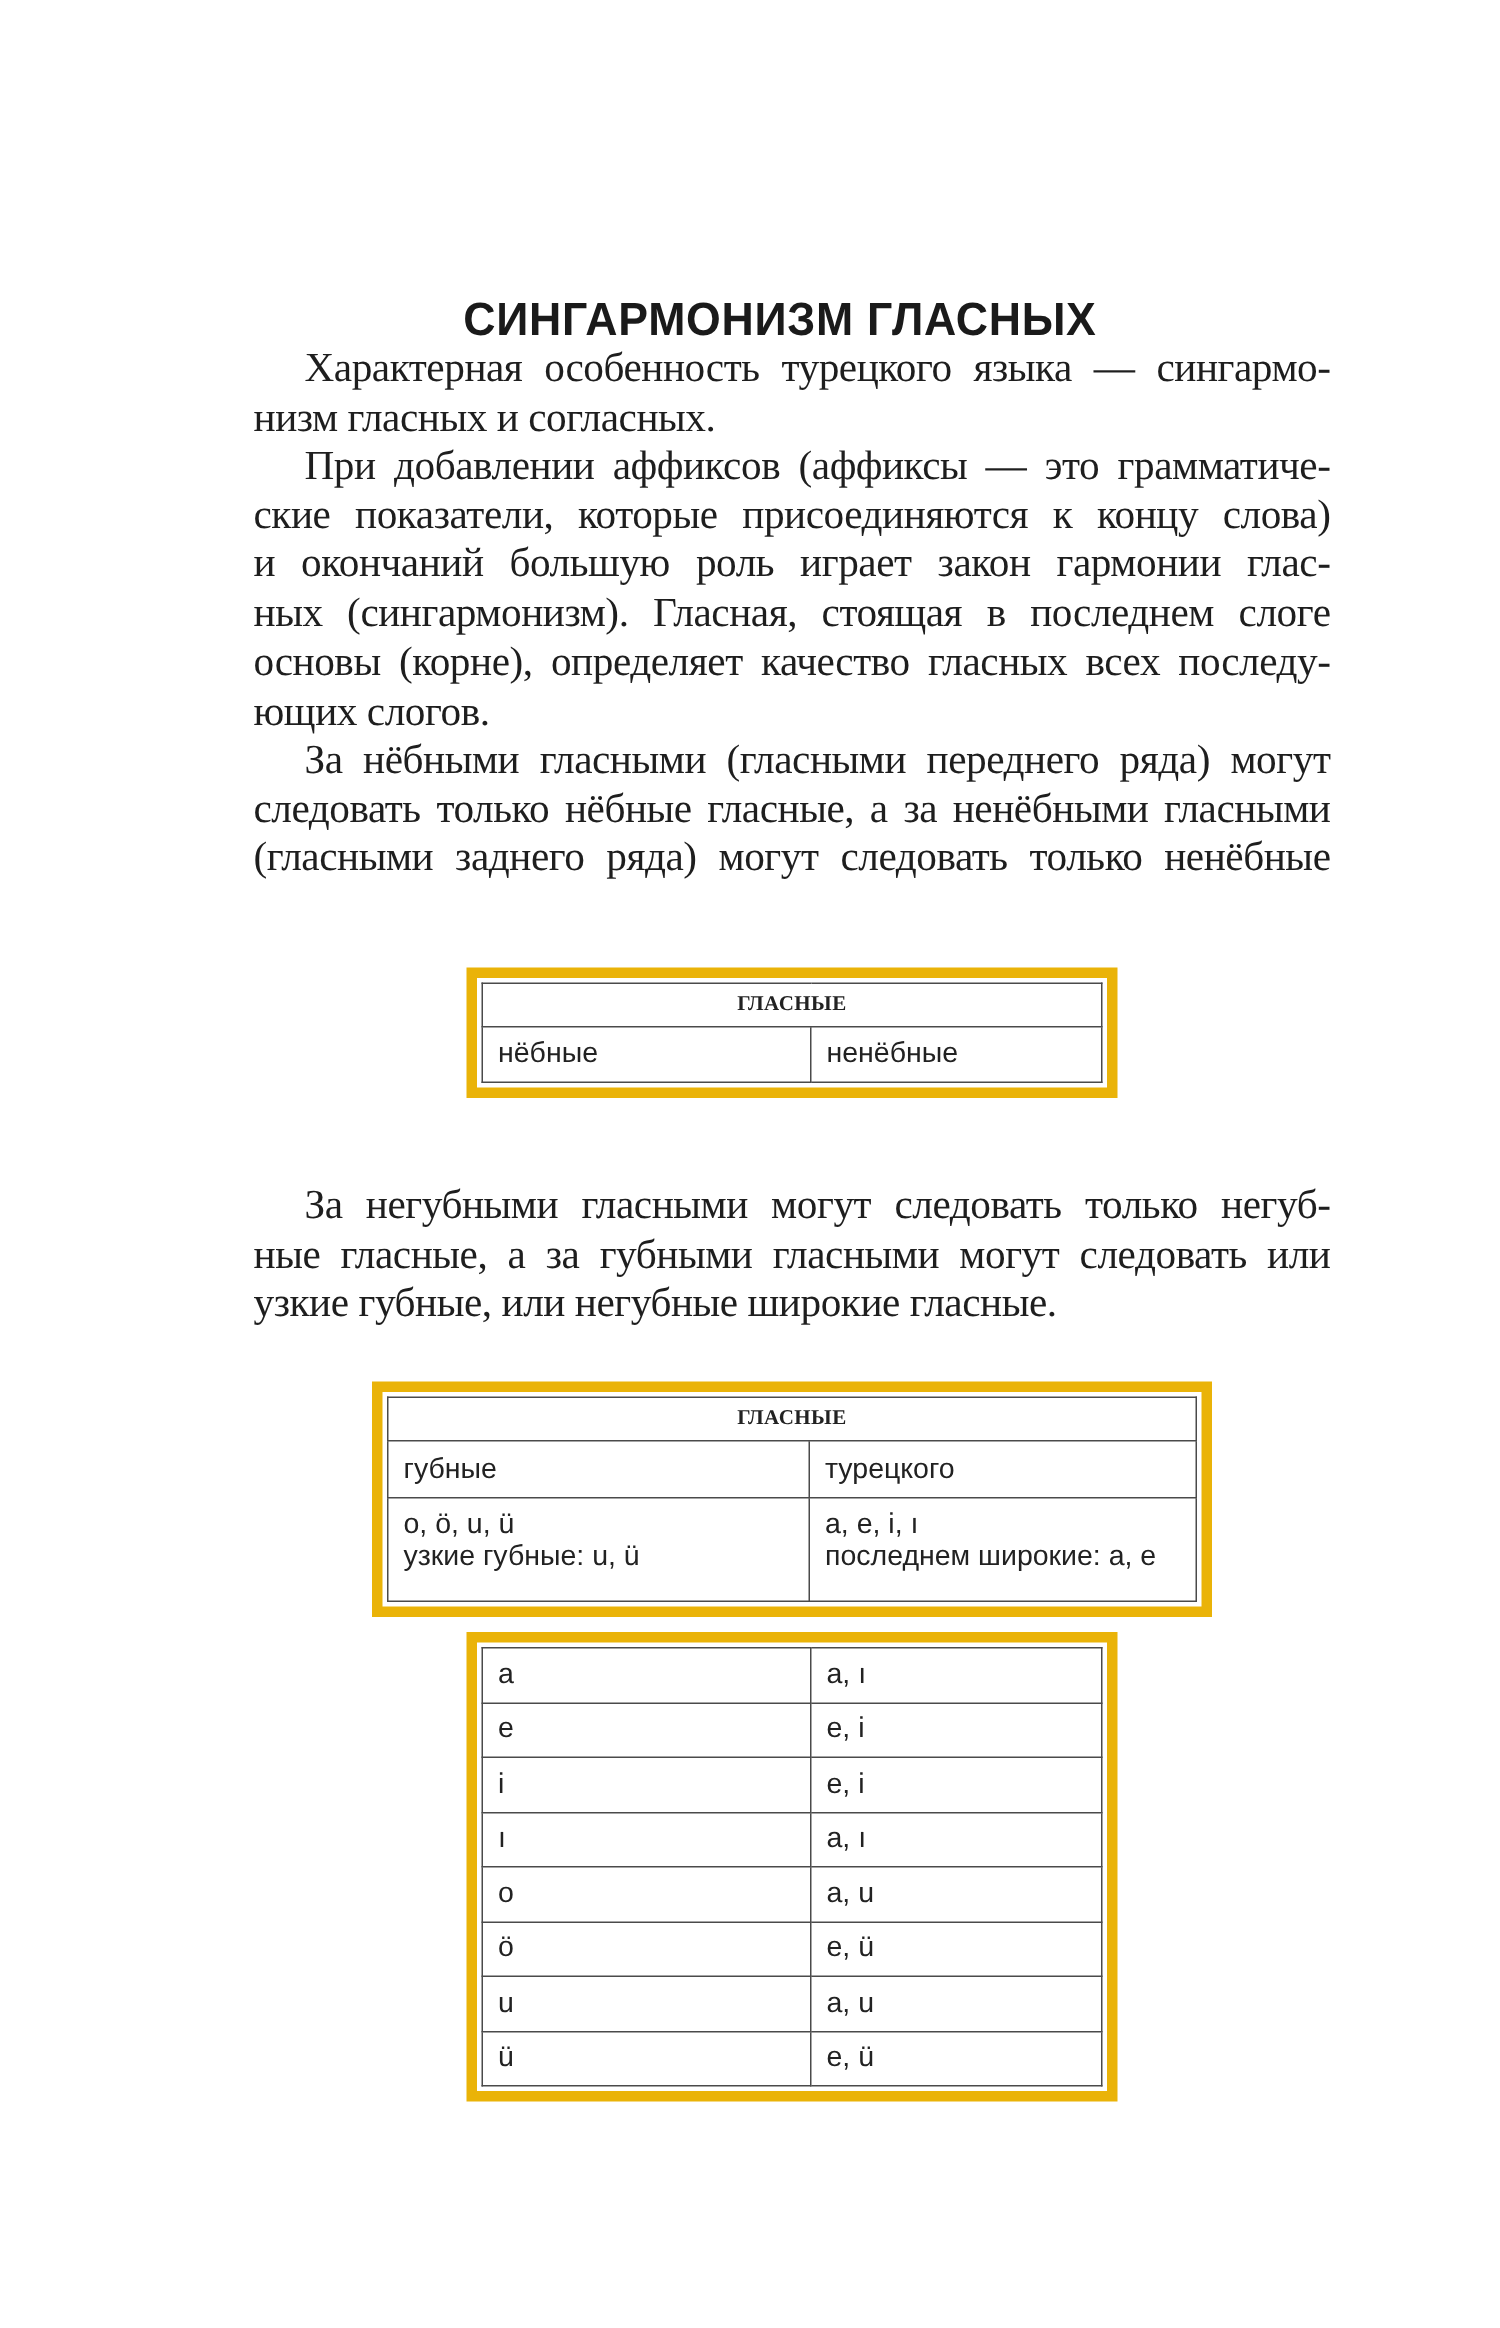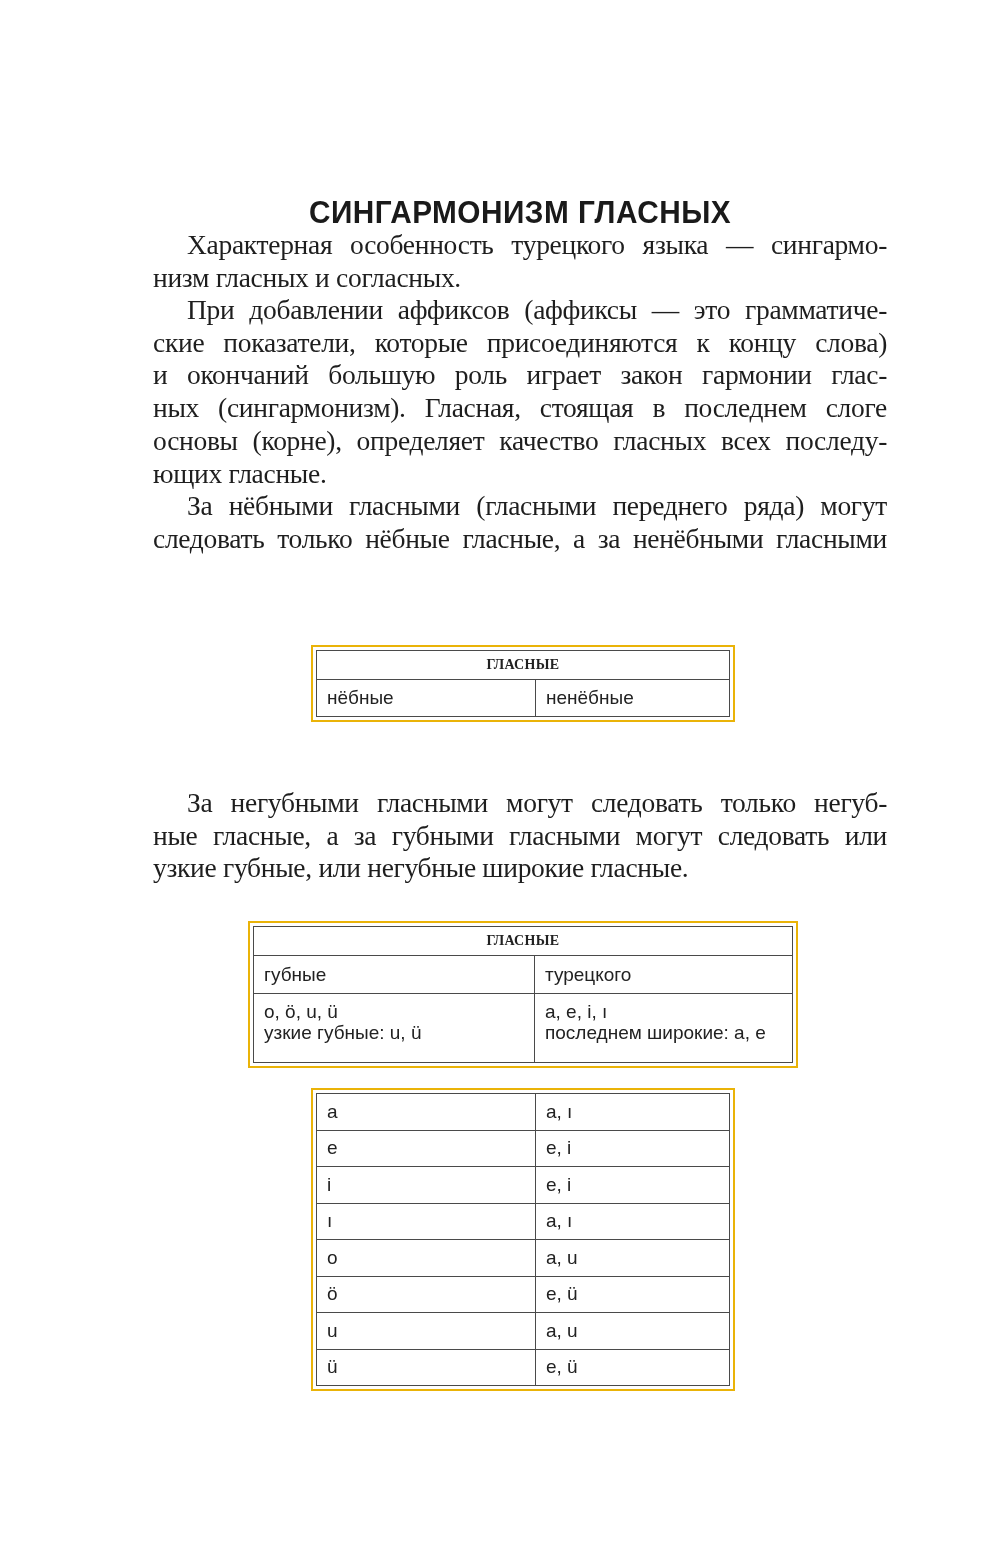--- a/index.html
+++ b/index.html
@@ -43,35 +43,36 @@
       text-align-last: left;
       text-indent: 34px;
       margin: 0;
       letter-spacing: -0.3px;
     }
     .para .line {
       display: block;
       text-align: justify;
       text-align-last: justify;
       white-space: nowrap;
+      margin-left: 16px;
     }
     .para .line.last {
       text-align-last: left;
     }
     .para .line.first {
       padding-left: 34px;
     }
     .p1 { top: 229px; text-indent: 0; }
     .p2 { top: 294px; text-indent: 0; font-family: Liberation Serif, serif; }
     .p3 { top: 490px; text-indent: 0; }
     .p4 { top: 787px; text-indent: 0; }
 
     .tbl-wrap {
       position: absolute;
-      border: 2px solid #eab308;
+      border: 7px solid #eab308;
       padding: 3px;
       background: #fff;
     }
     table {
       border-collapse: collapse;
       width: 100%;
       font-family: "Liberation Sans", "DejaVu Sans", sans-serif;
       font-size: 19px;
       color: #222;
     }
@@ -114,26 +115,27 @@
     <span class="line first">Характерная особенность турецкого языка — сингармо-</span>
     <span class="line last">низм гласных и согласных.</span>
   </div>
 
   <div class="para p2">
     <span class="line first">При добавлении аффиксов (аффиксы — это грамматиче-</span>
     <span class="line">ские показатели, которые присоединяются к концу слова)</span>
     <span class="line">и окончаний большую роль играет закон гармонии глас-</span>
     <span class="line">ных (сингармонизм). Гласная, стоящая в последнем слоге</span>
     <span class="line">основы (корне), определяет качество гласных всех последу-</span>
-    <span class="line last">ющих гласные.</span>
+    <span class="line last">ющих слогов.</span>
   </div>
 
   <div class="para p3">
     <span class="line first">За нёбными гласными (гласными переднего ряда) могут</span>
     <span class="line">следовать только нёбные гласные, а за ненёбными гласными</span>
+    <span class="line">(гласными заднего ряда) могут следовать только ненёбные</span>
   </div>
 
   <div class="tbl-wrap t1">
     <table>
       <tbody>
           <tr>
         <th class="head" colspan="2">ГЛАСНЫЕ</th>
       </tr>
       <tr>
         <td class="c1">нёбные</td>

